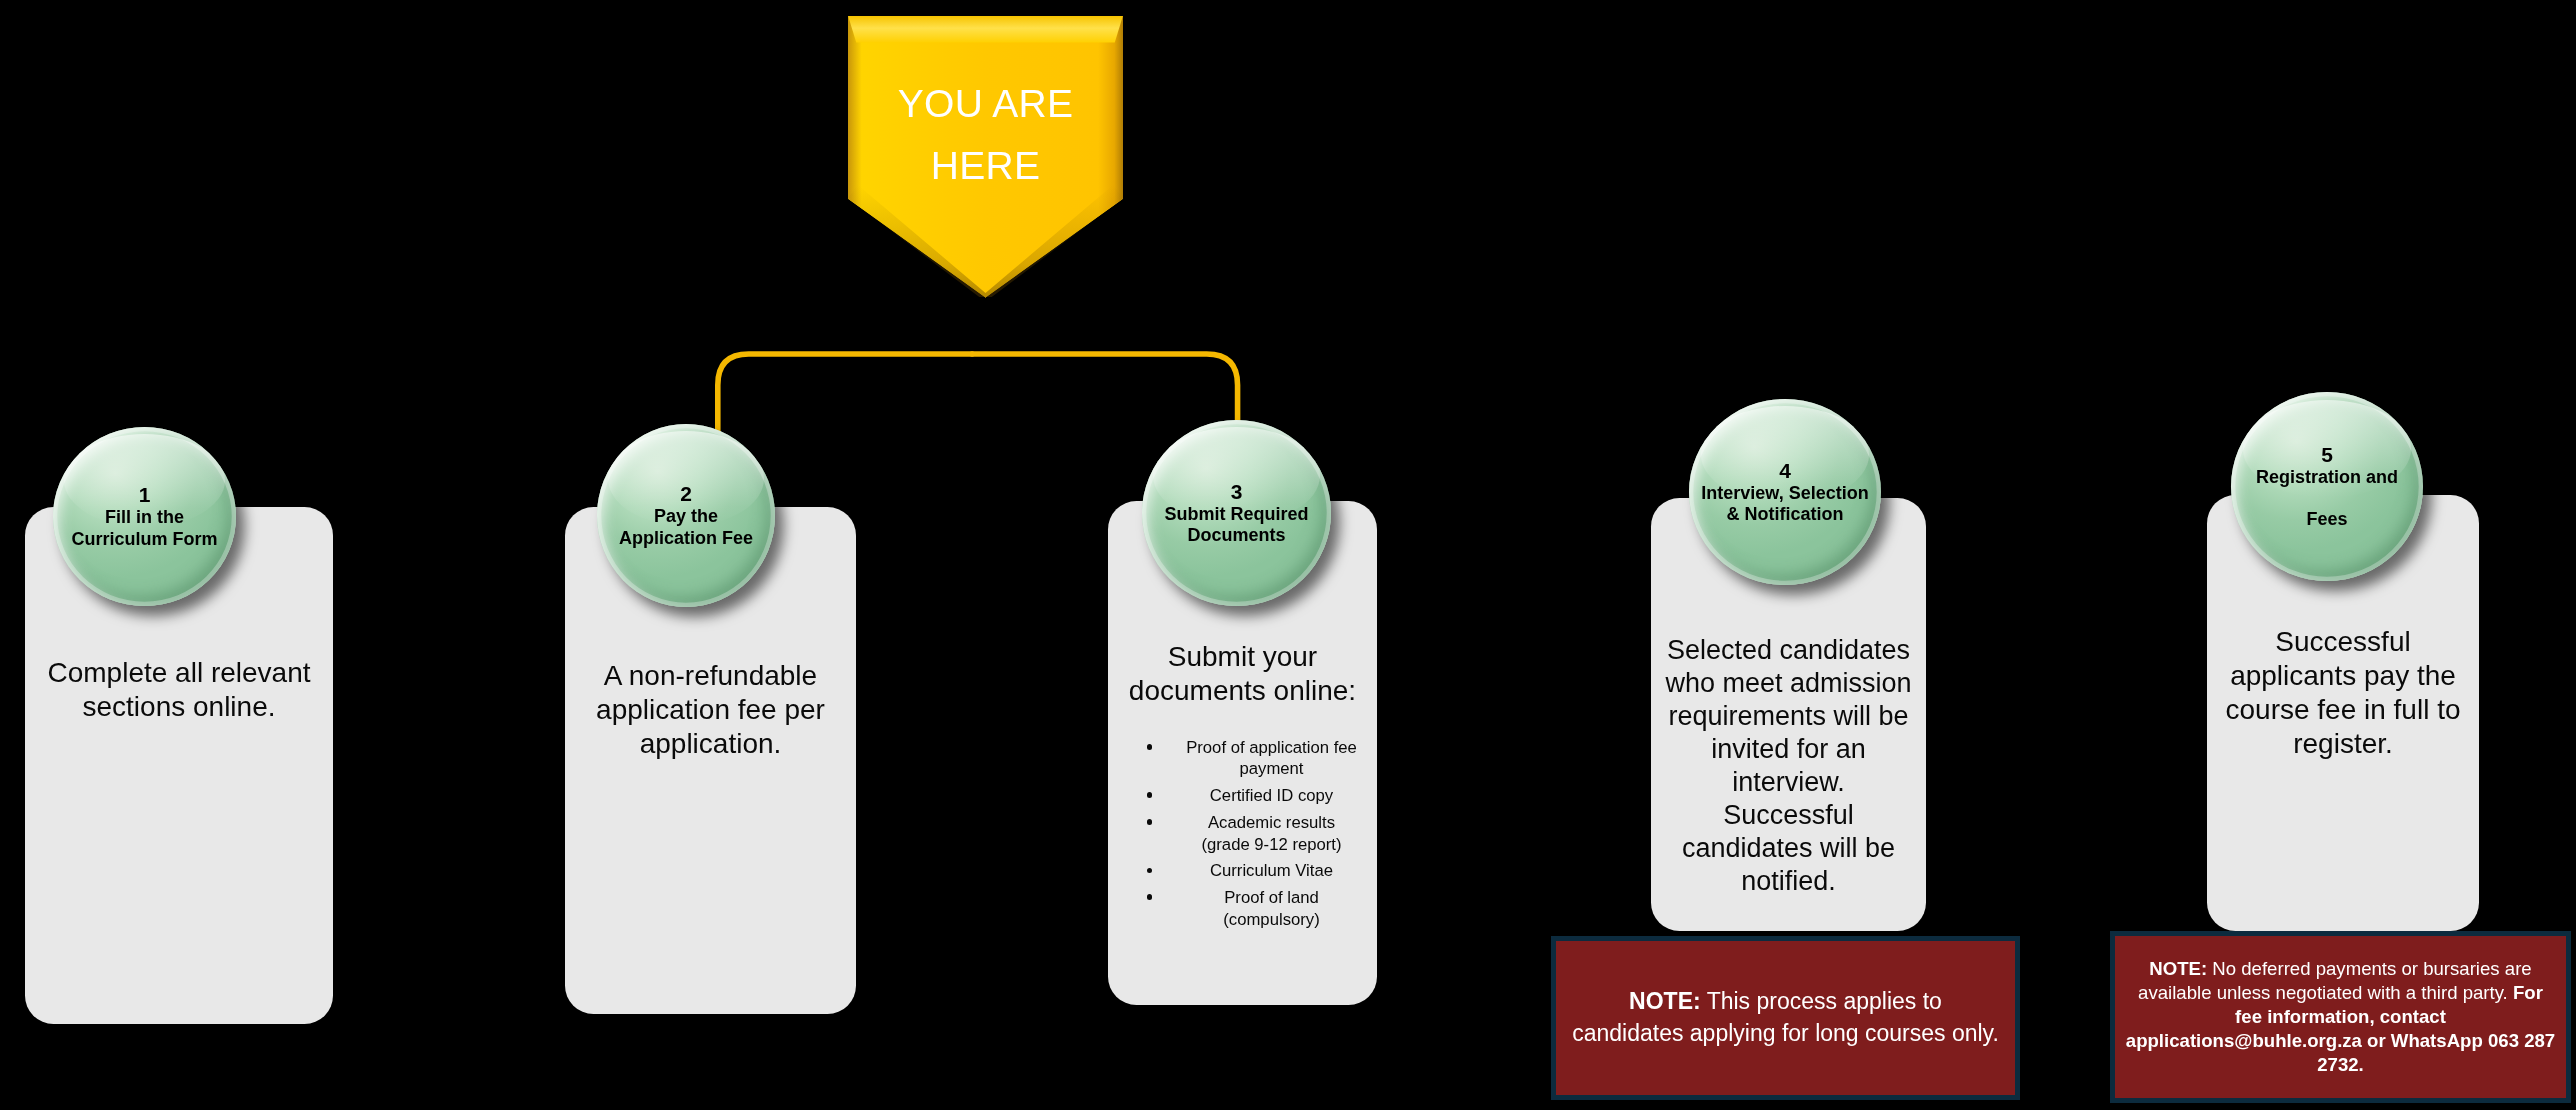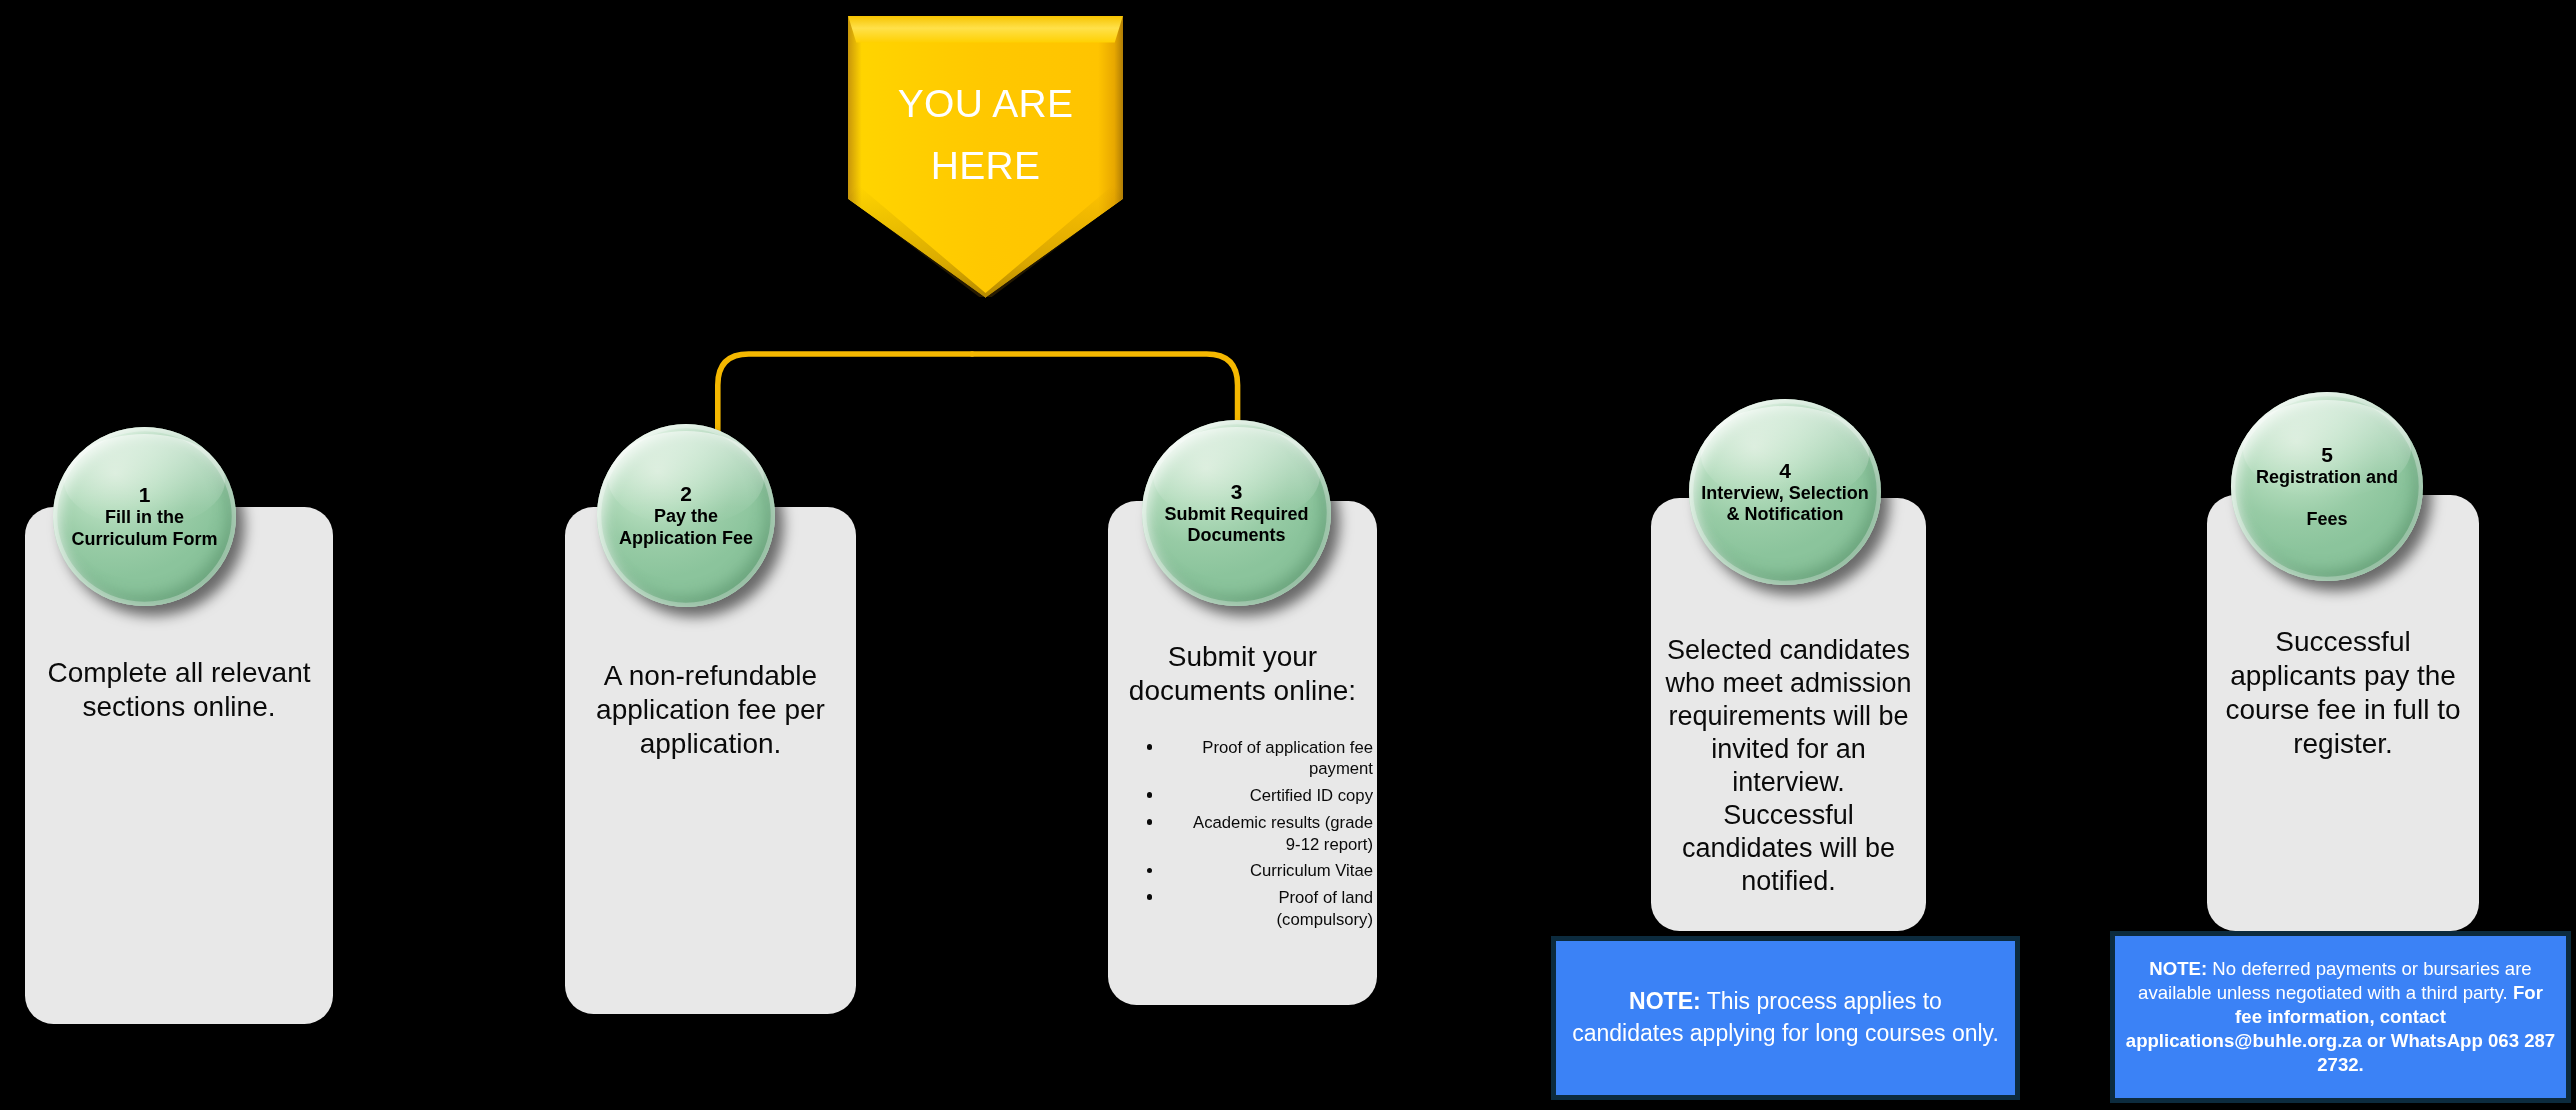--- a/index.html
+++ b/index.html
@@ -131,22 +131,22 @@
     color: #0a0a0a;
     font-size: 28px;
     line-height: 1.22;
     padding: 0 13.6px;
     box-sizing: border-box;
   }
   .card-body.small { font-size: 27px; }
 
   .bullets {
     margin: 3.7px 0 0 0;
-    padding: 0 4px 0 36px;
-    text-align: right;
+    padding: 0 19px 0 36px;
+    text-align: center;
     list-style: none;
     font-size: 16.7px;
     line-height: 1.30;
     color: #0a0a0a;
   }
   .bullets li {
     position: relative;
     padding-left: 41px;
     margin-bottom: 5px;
   }
@@ -156,21 +156,21 @@
     left: 2.5px;
     top: 7.4px;
     width: 5.6px; height: 5.6px;
     border-radius: 50%;
     background: #0a0a0a;
   }
 
   
   .note {
     position: absolute;
-    background: #3b82f6;
+    background: #7f1d1d;
     border: 5.6px solid #0c2b3e;
     box-sizing: border-box;
     color: #ffffff;
     text-align: center;
     font-size: 23px;
     line-height: 1.38;
     display: flex;
     align-items: center;
     justify-content: center;
     padding: 6.2px 16px;

